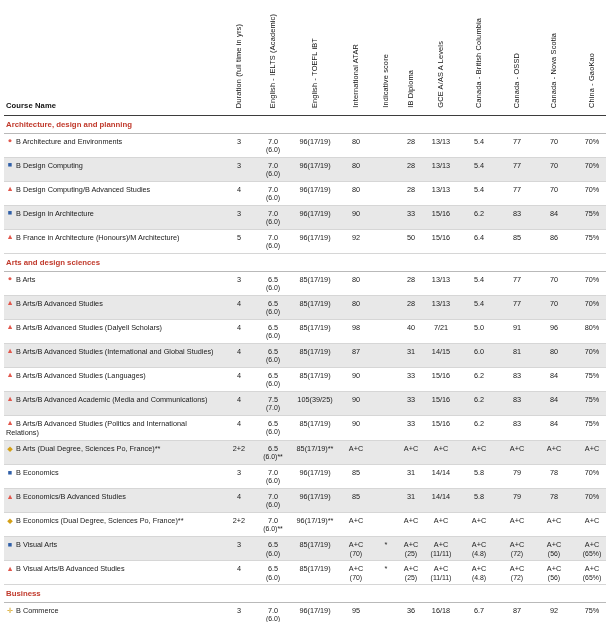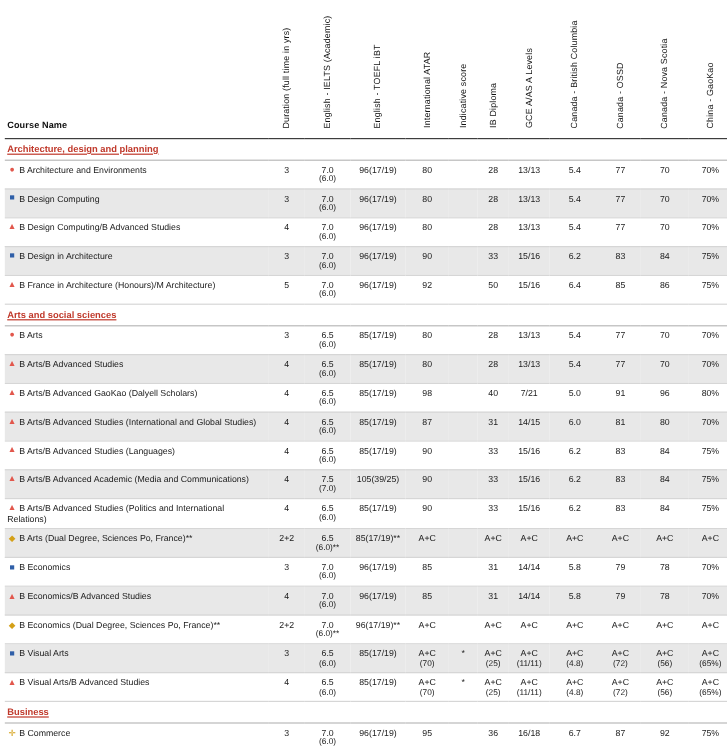--- a/index.html
+++ b/index.html
@@ -73,21 +73,20 @@
   }
   tr.section td {
     background: #ffffff;
     padding: 4px 2px 3px 2px;
     border-bottom: 0.6px solid #b9b9b9;
   }
   tr.section .sec-label {
     color: #c0392b;
     font-weight: bold;
     font-size: 7.8px;
-    text-decoration: underline;
   }
   tr.data td {
     border-bottom: 0.6px solid #d6d6d6;
   }
   tr.data.shade td {
     background: #e8e8e8;
   }
   td.name {
     text-align: left;
     padding-left: 2px;
@@ -210,21 +209,21 @@
           <td class="val">92</td>
           <td class="val"></td>
           <td class="val">50</td>
           <td class="val">15/16</td>
           <td class="val">6.4</td>
           <td class="val">85</td>
           <td class="val">86</td>
           <td class="val">75%</td>
         </tr>
         <tr class="section">
-          <td colspan="12"><span class="sec-label">Arts and social sciences</span></td>
+          <td colspan="12"><span class="sec-label">Arts and design sciences</span></td>
         </tr>
         <tr class="data">
           <td class="name"><span class="mk dot-red">●</span><span class="nm">B Arts</span></td>
           <td class="val">3</td>
           <td class="val"><span>6.5</span><span class="sub">(6.0)</span></td>
           <td class="val">85(17/19)</td>
           <td class="val">80</td>
           <td class="val"></td>
           <td class="val">28</td>
           <td class="val">13/13</td>
@@ -241,21 +240,21 @@
           <td class="val">80</td>
           <td class="val"></td>
           <td class="val">28</td>
           <td class="val">13/13</td>
           <td class="val">5.4</td>
           <td class="val">77</td>
           <td class="val">70</td>
           <td class="val">70%</td>
         </tr>
         <tr class="data">
-          <td class="name"><span class="mk tri-red">▲</span><span class="nm">B Arts/B Advanced GaoKao (Dalyell Scholars)</span></td>
+          <td class="name"><span class="mk tri-red">▲</span><span class="nm">B Arts/B Advanced Studies (Dalyell Scholars)</span></td>
           <td class="val">4</td>
           <td class="val"><span>6.5</span><span class="sub">(6.0)</span></td>
           <td class="val">85(17/19)</td>
           <td class="val">98</td>
           <td class="val"></td>
           <td class="val">40</td>
           <td class="val">7/21</td>
           <td class="val">5.0</td>
           <td class="val">91</td>
           <td class="val">96</td>

